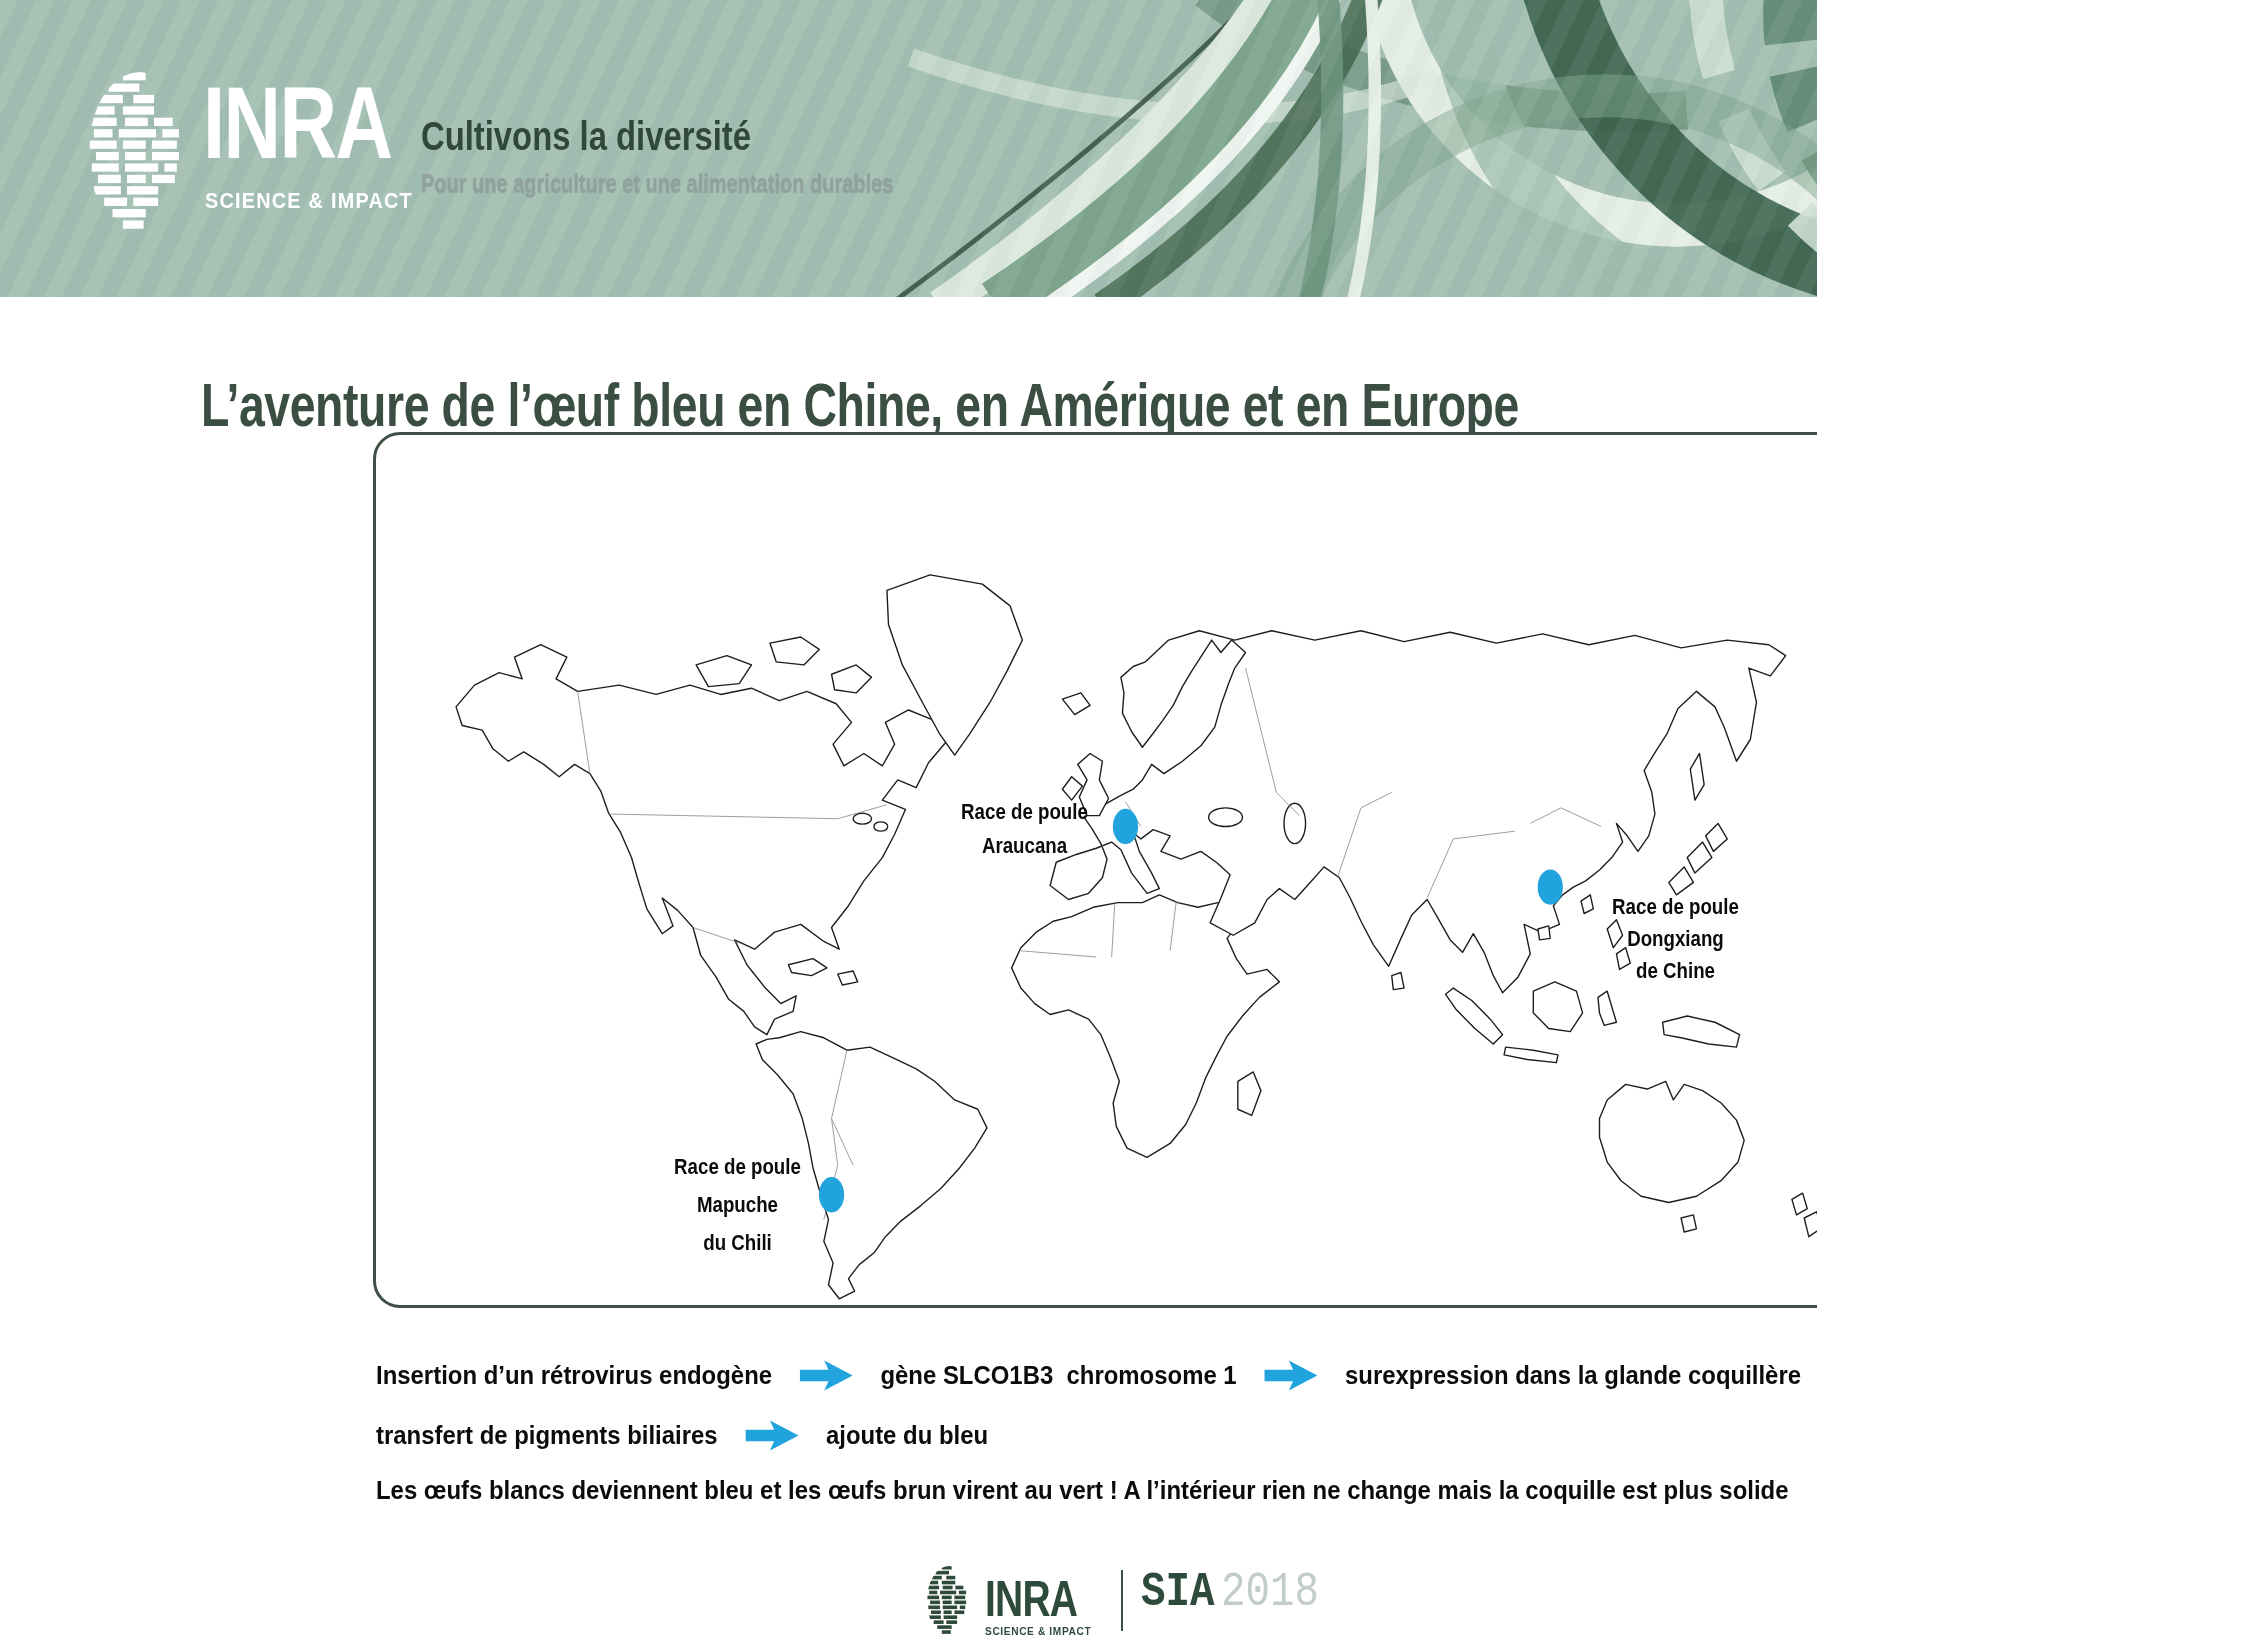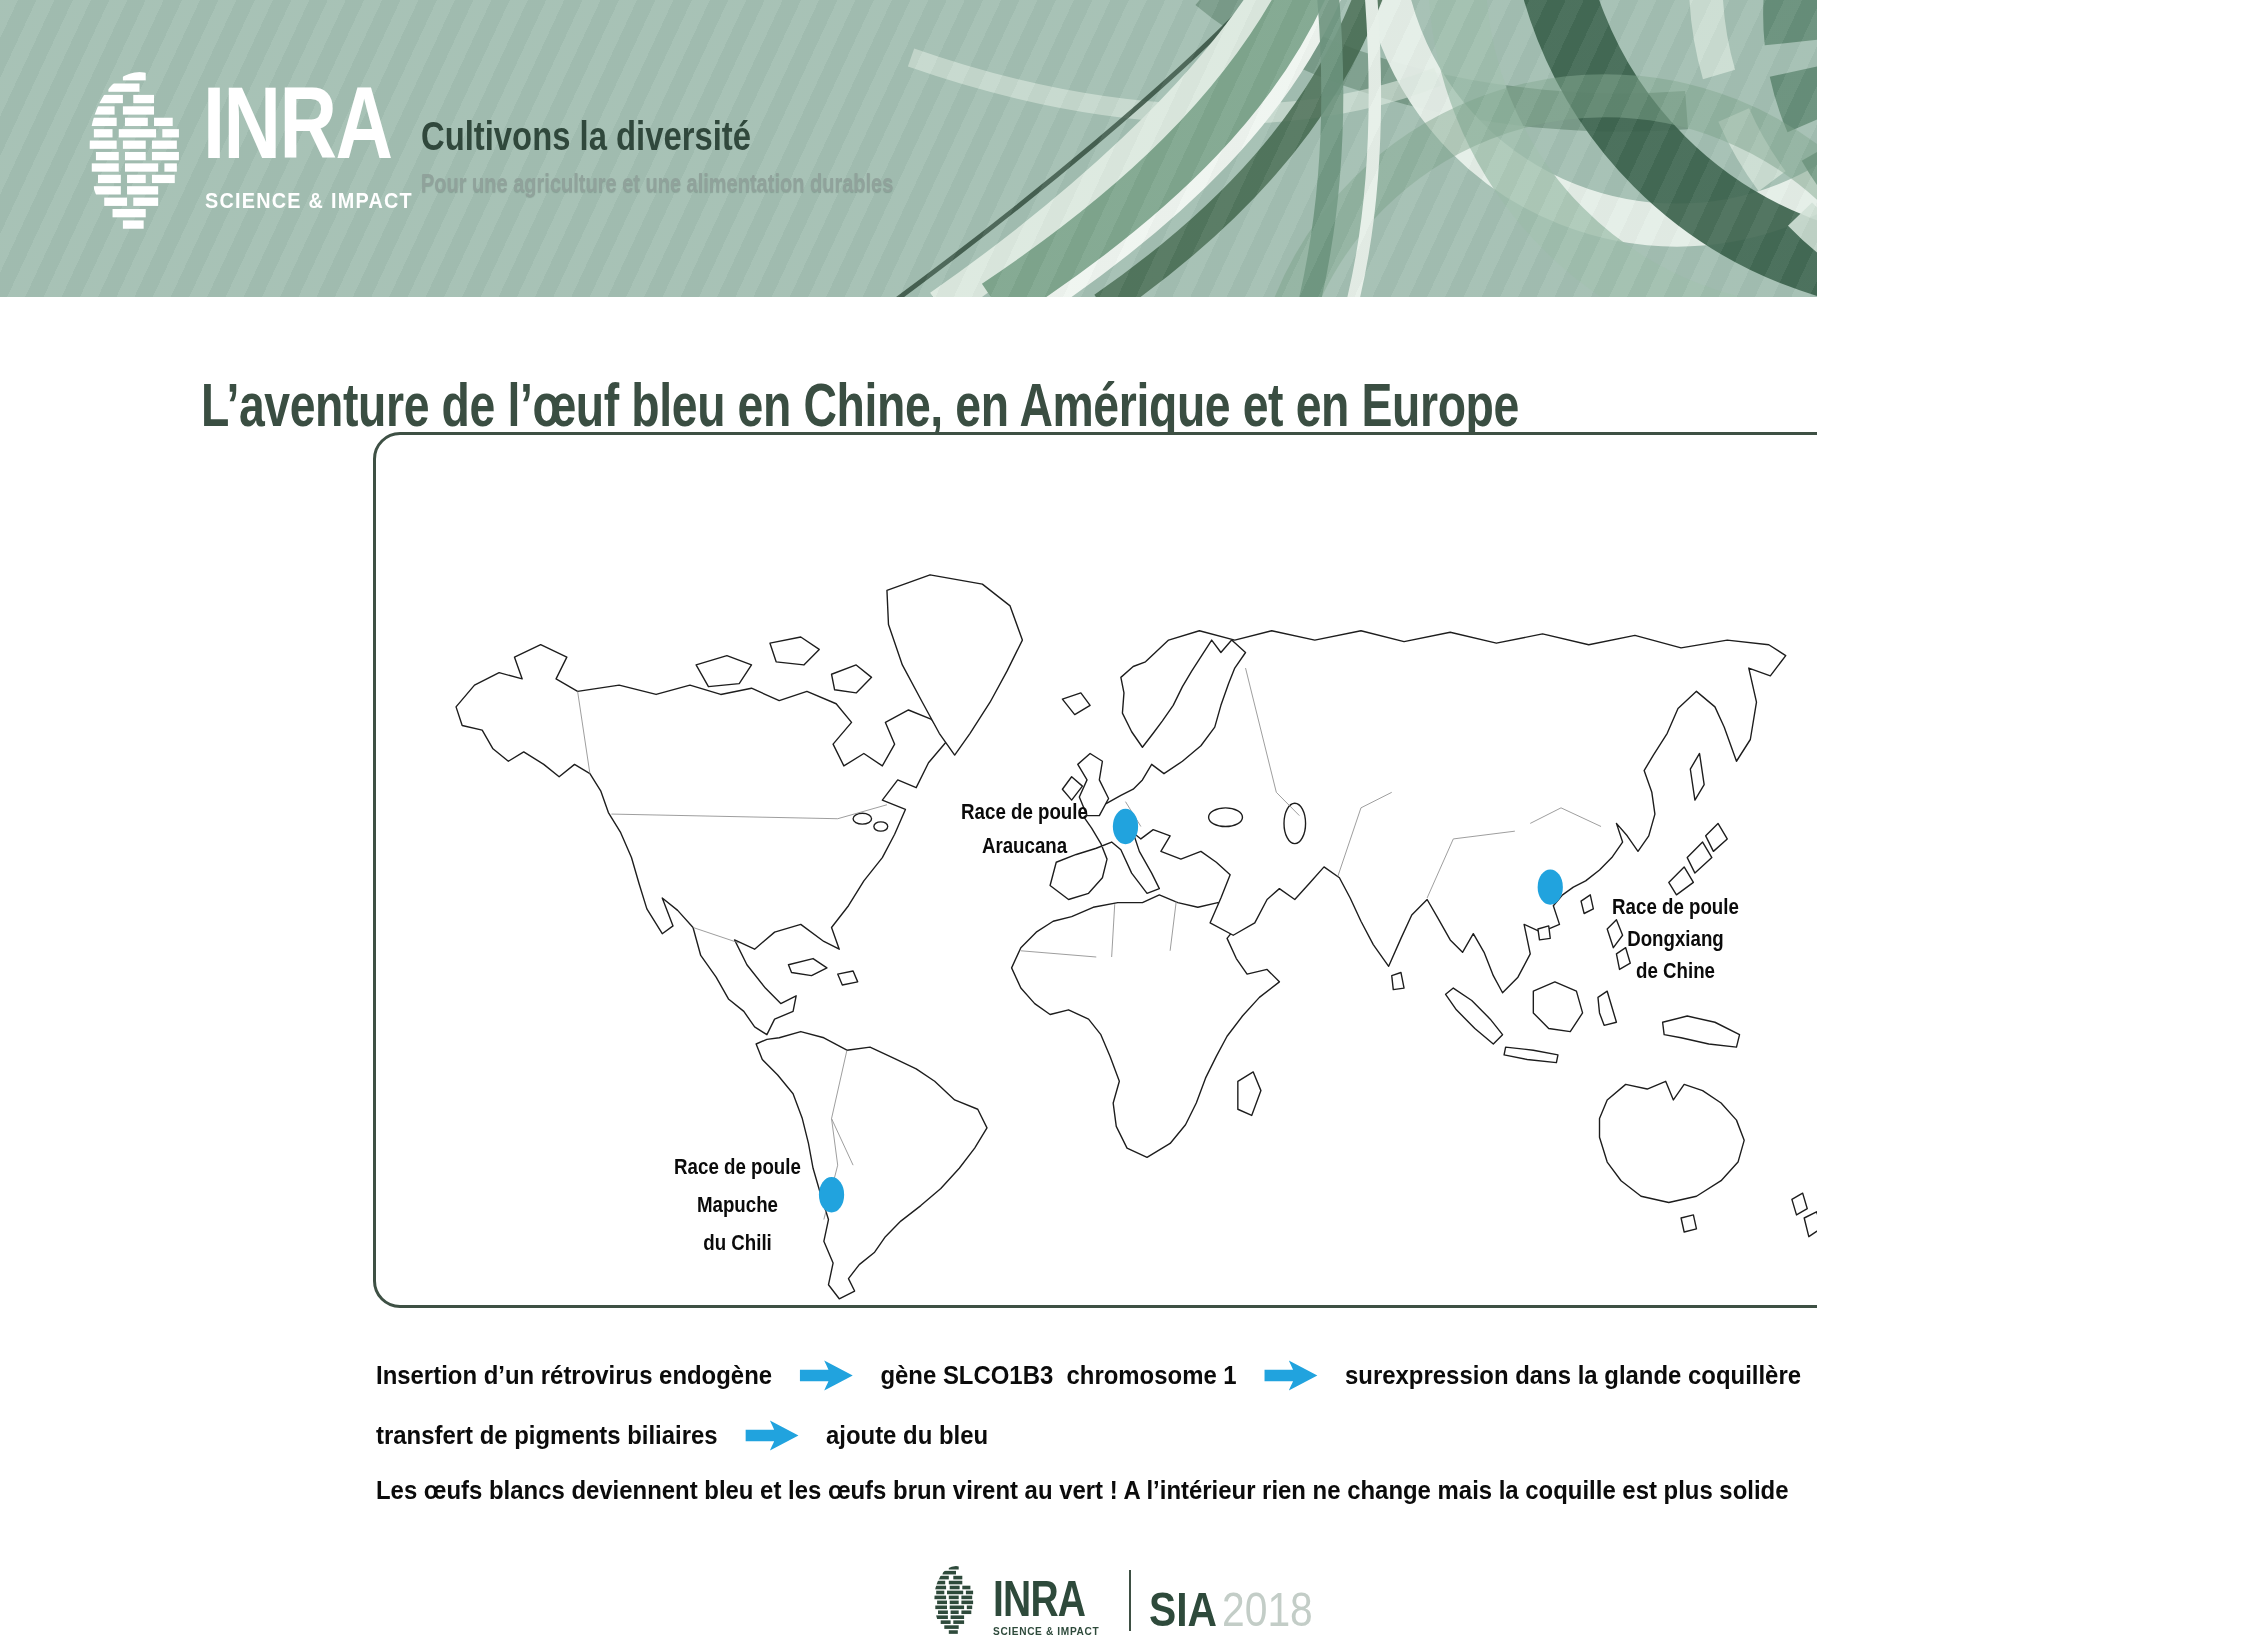--- a/index.html
+++ b/index.html
@@ -49,21 +49,21 @@
   
   .footer{position:absolute;left:0;top:1560px;width:2261px;height:81px;display:flex;
       justify-content:center;align-items:center;gap:12.4px;}
   .gel-footer{position:relative;width:48px;height:72px;flex:none;}
   .f-brand{display:flex;flex-direction:column;justify-content:flex-end;height:72px;}
   .f-name{font-size:50px;font-weight:bold;color:#2E4A3B;line-height:.92;
       transform:scaleX(.78);transform-origin:left bottom;letter-spacing:-1px;}
   .f-sub{font-size:11px;font-weight:bold;color:#2E4A3B;letter-spacing:0.7px;margin-top:2.9px;
       transform:scaleX(.92);transform-origin:left top;white-space:nowrap;}
   .f-divider{width:1.9px;height:61px;background:#3E5044;flex:none;margin:0 5.7px;}
-  .f-event{display:flex;align-items:flex-end;height:72px;}
+  .f-event{display:flex;align-items:flex-start;height:72px;font-family:Liberation Mono, monospace;}
   .f-sia{font-size:48px;font-weight:bold;color:#2E4A3B;transform:scaleX(.85);transform-origin:left center;}
   .f-year{font-size:48px;font-weight:normal;color:#C3CDC7;transform:scaleX(.85);transform-origin:left center;margin-left:-6.7px;}
 </style>
 </head>
 <body>
 
 <div class="page">
 
   <div class="header">
     <svg class="ribbons" viewBox="0 0 3100 620" preserveAspectRatio="none" fill="none">

